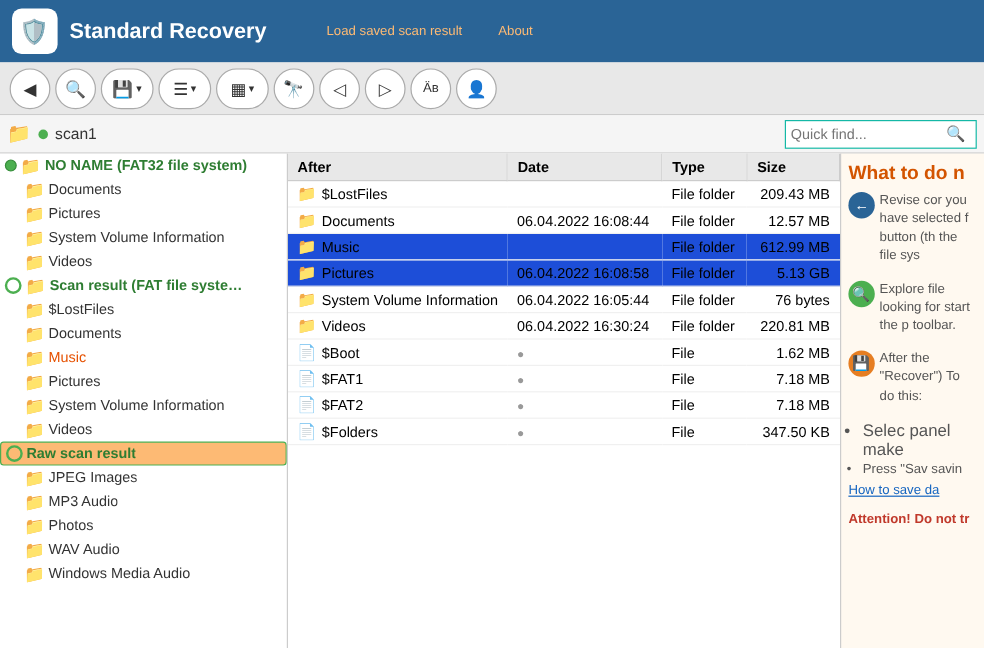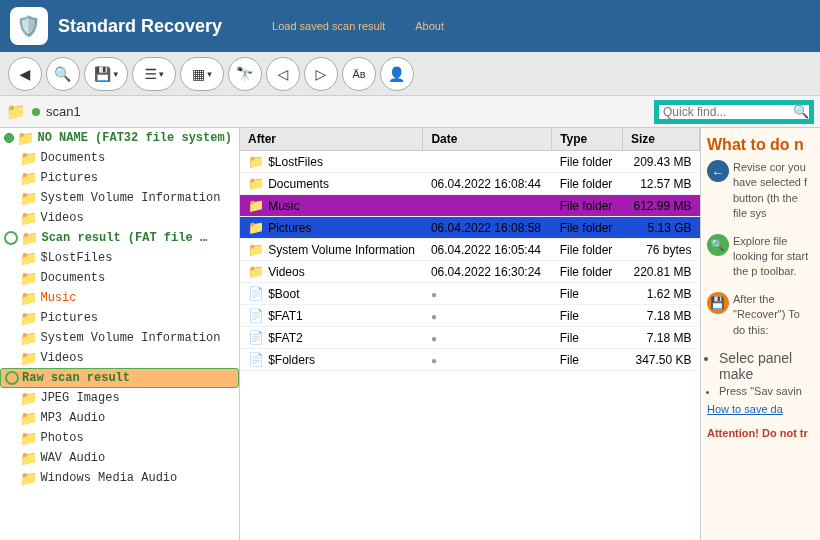--- a/index.html
+++ b/index.html
@@ -102,21 +102,21 @@
       display: inline-block;
     }
     .address-text {
       font-size: 13px;
       color: #333;
       flex: 1;
     }
     .search-box {
       display: flex;
       align-items: center;
-      border: 5px solid #14b8a6;
+      border: 1px solid #14b8a6;
       background: #fff;
       height: 24px;
       padding: 0 4px;
       width: 160px;
     }
     .search-input {
       border: none;
       outline: none;
       font-size: 12px;
       width: 130px;
@@ -159,21 +159,20 @@
     .status-dot.green-ring {
       background: transparent;
       border: 2px solid #4caf50;
       width: 14px; height: 14px;
     }
     .tree-item-label {
       font-size: 12px;
       color: #333;
       overflow: hidden;
       text-overflow: ellipsis;
-      font-family: Liberation Mono, monospace;
     }
     .tree-item-label.green { color: #2e7d32; font-weight: bold; }
     .tree-item-label.orange { color: #e65100; }
 
     
     .file-panel {
       flex: 1;
       background: #fff;
       overflow-y: auto;
       overflow-x: hidden;
@@ -192,21 +191,21 @@
       font-weight: bold;
       position: sticky;
       top: 0;
     }
     .file-table td {
       padding: 3px 8px;
       font-size: 12px;
       border-bottom: 1px solid #f0f0f0;
       white-space: nowrap;
     }
-    .file-table tr.highlighted td { background: #a21caf; }
+    .file-table tr.highlighted td { background: #1d4ed8; }
     .file-table tr.blue-bg td { background: #1d4ed8; }
     .col-name { width: 180px; }
     .col-date { width: 140px; }
     .col-type { width: 80px; }
     .col-size { width: 90px; text-align: right; }
     .file-folder-icon { color: #e6a817; margin-right: 4px; }
     .file-doc-icon { color: #ccc; margin-right: 4px; }
     .dot-icon { color: #999; font-size: 10px; }
 
     

